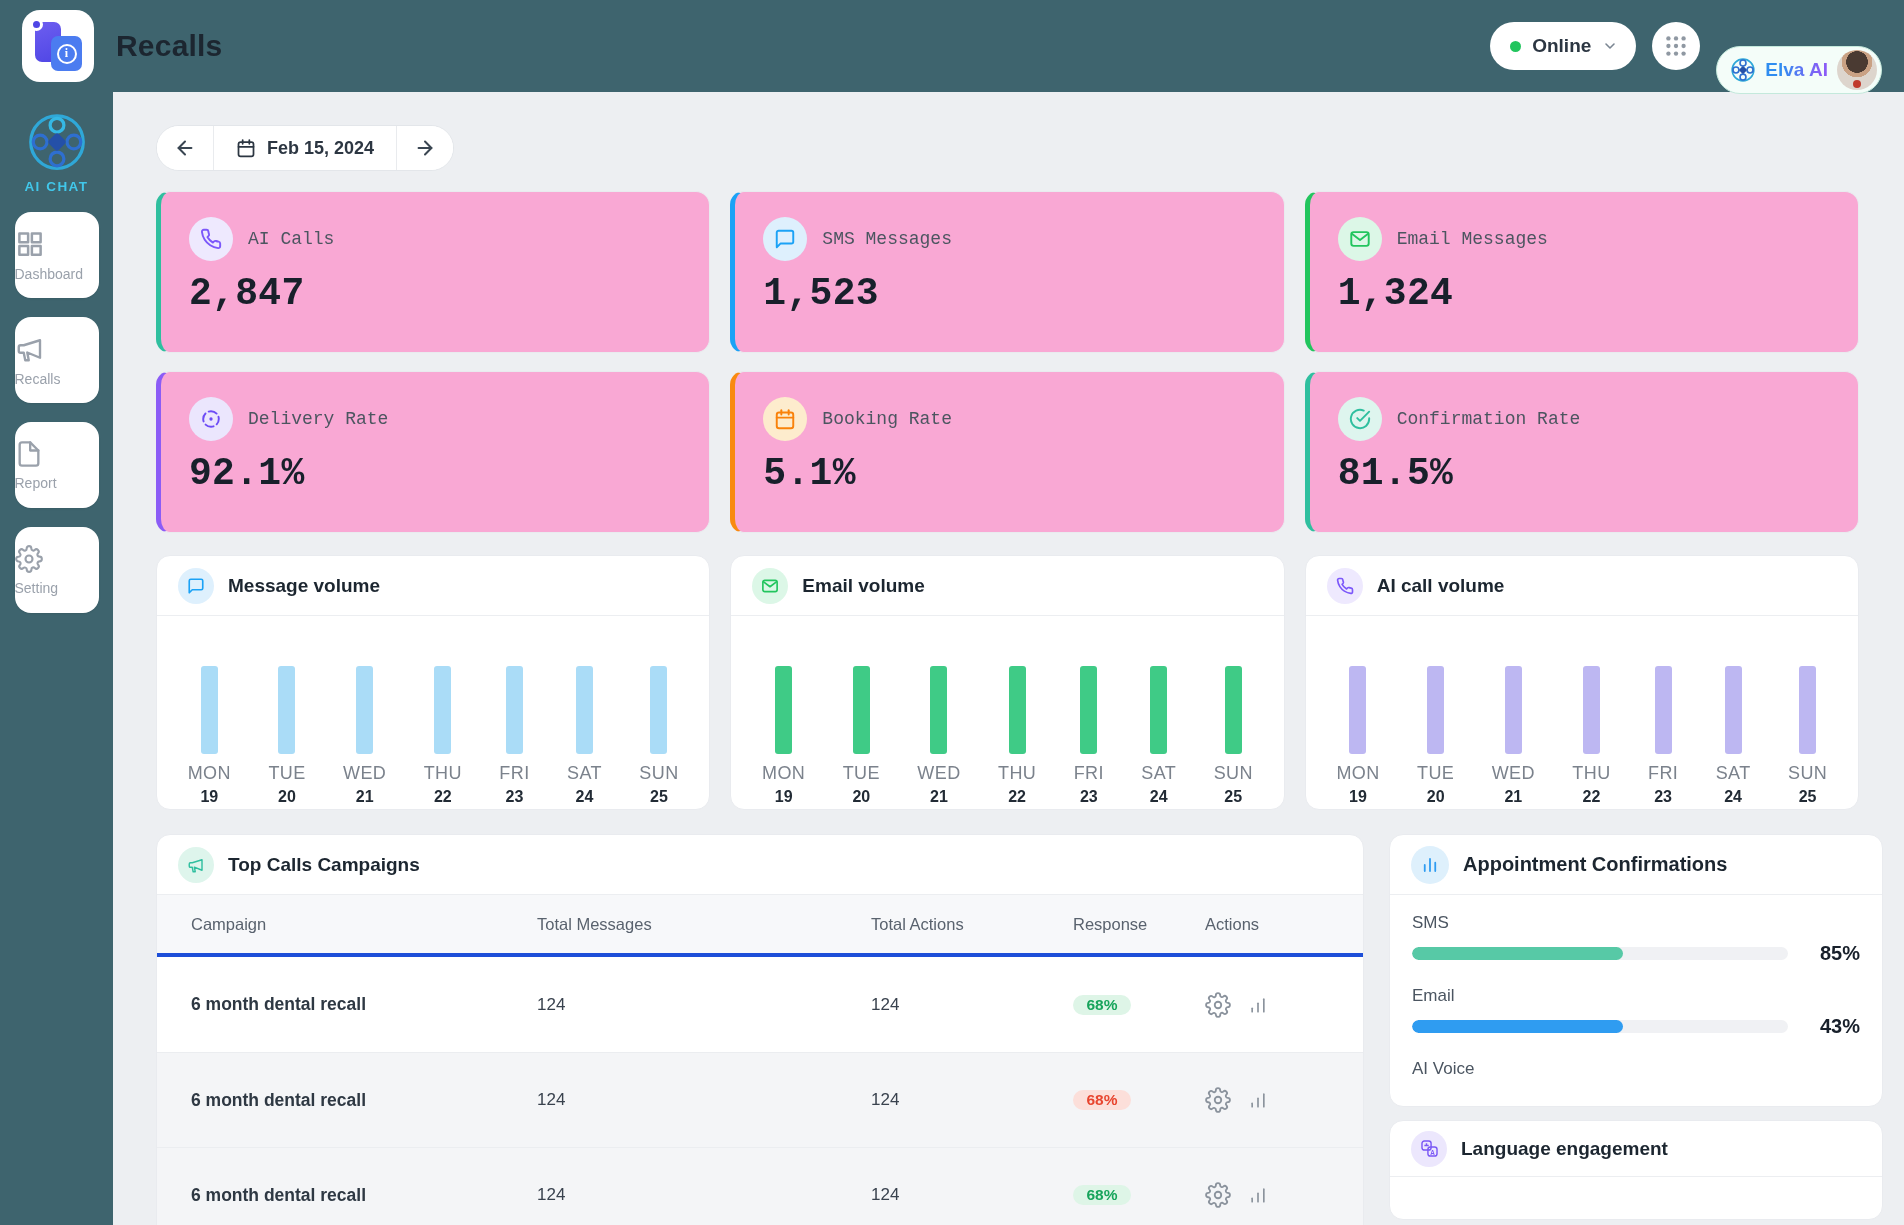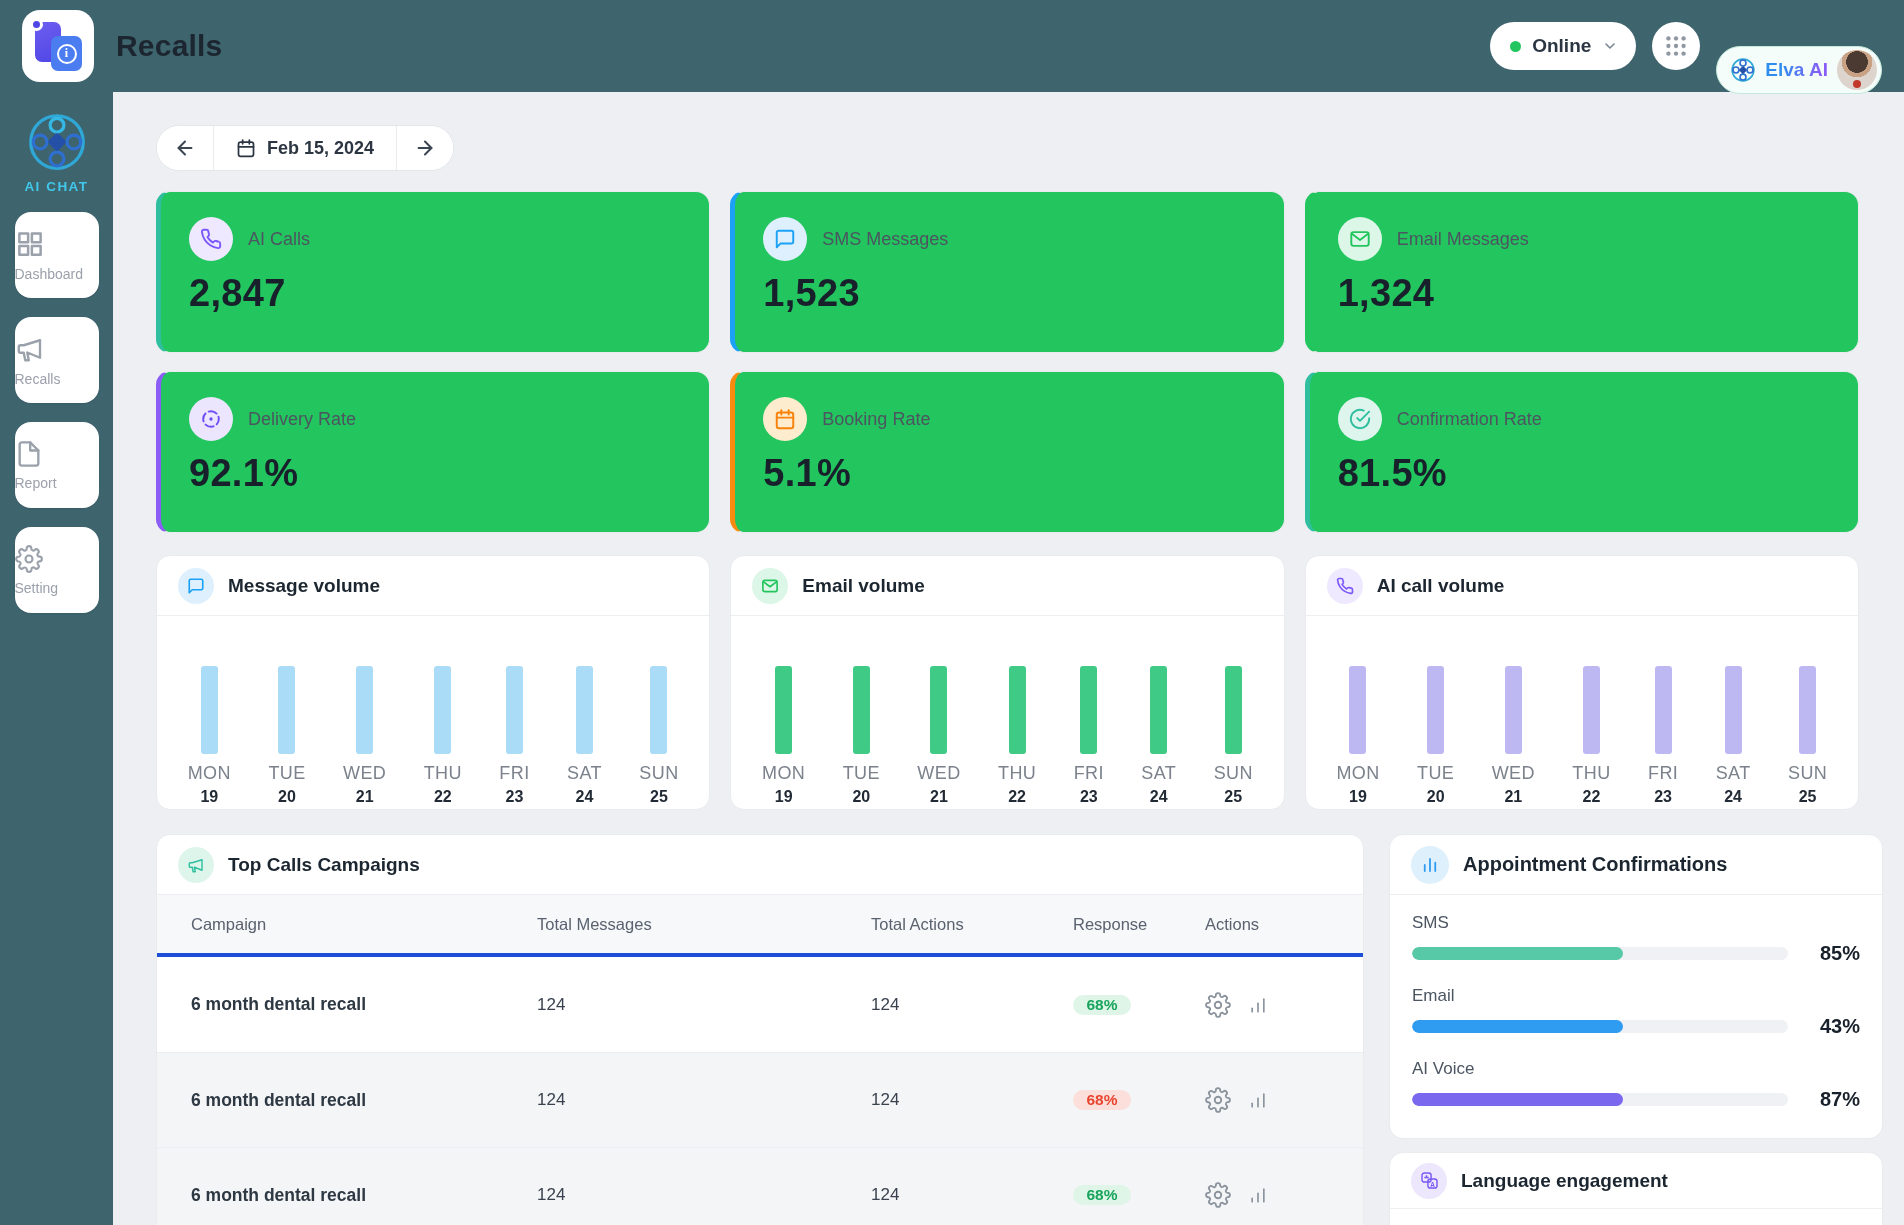--- a/index.html
+++ b/index.html
@@ -54,22 +54,22 @@
     padding:33px 45px 0 31px;margin-left:12px; }
 
   .date-nav { display:inline-flex; height:46px; background:#fff; border:1px solid #e3e6ea;
     border-radius:23px; overflow:hidden; align-items:stretch; }
   .date-nav .seg { display:flex; align-items:center; justify-content:center; cursor:pointer; background:#fff; border:none; }
   .date-nav .seg.arrow { width:56px; color:#3a4652; }
   .date-nav .seg.mid { padding:0 22px; gap:11px; border-left:1px solid #e9ebee; border-right:1px solid #e9ebee; }
   .date-label { font-size:18px; font-weight:700; color:#2c3642; }
 
   .stats-grid { display:grid; grid-template-columns:repeat(3,1fr); gap:18px 20px; margin-top:20px; }
-  .stat-card { background:#22c55e; border:1px solid #e9ebef; border-left:5px solid #2fbf9f;
-    border-radius:14px; height:162px; padding:25px 28px; }
+  .stat-card { background:#f9a8d4; border:1px solid #e9ebef; border-left:5px solid #2fbf9f;
+    border-radius:14px; height:162px; padding:25px 28px;font-family:Liberation Mono, monospace; }
   .stat-top { display:flex; align-items:center; gap:15px; }
   .icon-circle { width:44px; height:44px; border-radius:50%; display:flex; align-items:center; justify-content:center; flex:0 0 auto; }
   .stat-label { font-size:18px; color:#4c5560; }
   .stat-value { font-size:38px; font-weight:800; color:#18202b; margin-top:11px; letter-spacing:.3px; }
 
   .charts-grid { display:grid; grid-template-columns:repeat(3,1fr); gap:20px; margin-top:22px; }
   .chart-card { background:#fff; border:1px solid #e9ebef; border-radius:14px; height:255px; overflow:hidden; }
   .card-head { height:60px; display:flex; align-items:center; gap:14px; padding:0 21px;
     border-bottom:1px solid #eceef1; }
   .card-head .icon-circle { width:36px; height:36px; }
@@ -614,26 +614,20 @@
               <div class="conf-label">Email</div>
               <div class="conf-bar-row">
                 <div class="track">
                     <div class="fill c-email"></div>
                   </div>
                 <div class="conf-value">43%</div>
               </div>
             </div>
             <div class="conf-item">
               <div class="conf-label">AI Voice</div>
-              <div class="conf-bar-row">
-                <div class="track">
-                    <div class="fill c-voice"></div>
-                  </div>
-                <div class="conf-value">87%</div>
-              </div>
             </div>
           </div>
         </div>
 
         <div class="panel lang-panel">
           <div class="card-head" style="height:56px">
             <span class="icon-circle" style="background:#ece7fd;width:36px;height:36px">
               <svg width="19" height="19" viewBox="0 0 24 24" fill="none" stroke="#7a58f5" stroke-width="1.8" stroke-linejoin="round">
                   <rect x="2.5" y="2.5" width="11.5" height="11.5" rx="3"></rect>
                   <rect x="10" y="10" width="11.5" height="11.5" rx="3"></rect>

